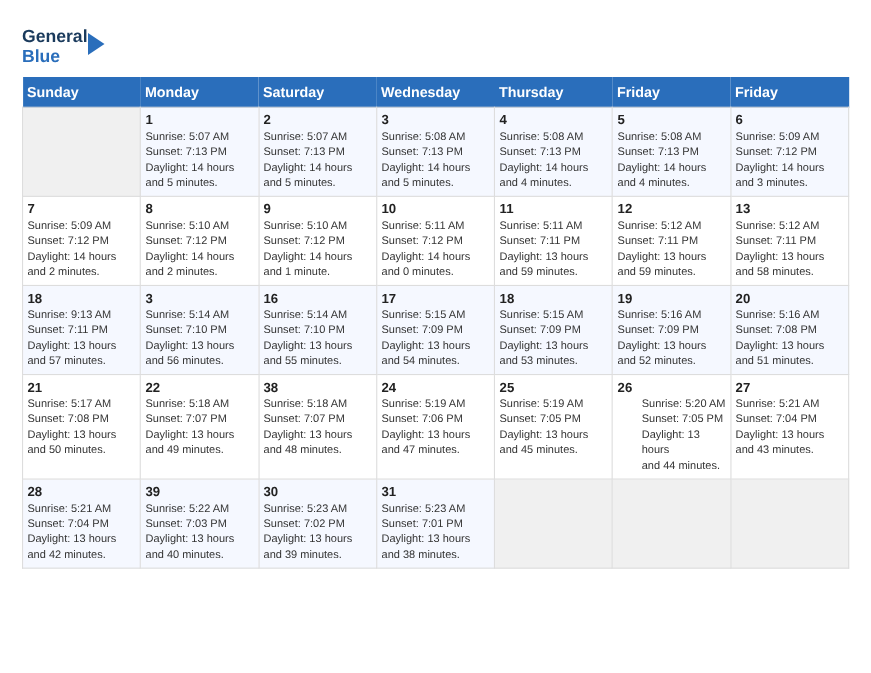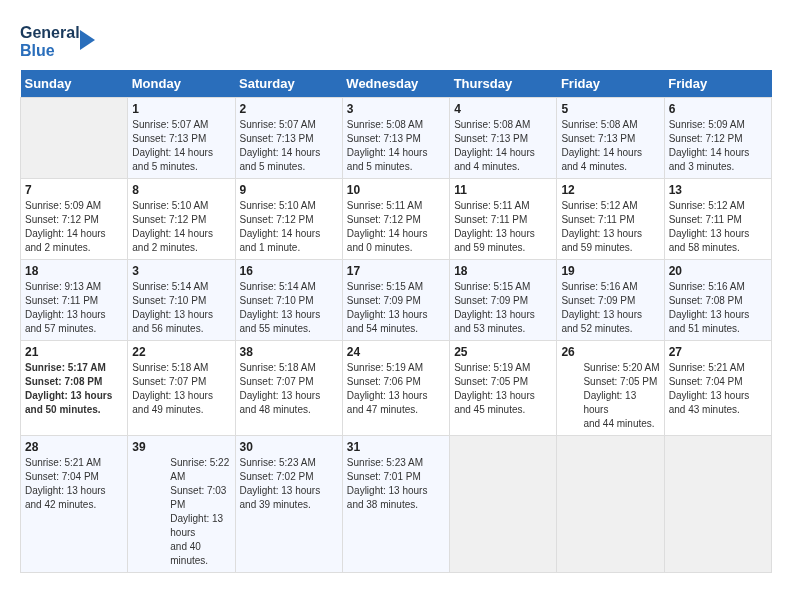--- a/index.html
+++ b/index.html
@@ -256,21 +256,21 @@
           <span class="day-number">20</span>
           <div class="day-info" style="white-space: pre-line;">Sunrise: 5:16 AM
 Sunset: 7:08 PM
 Daylight: 13 hours
 and 51 minutes.</div>
         </td>
       </tr>
       <tr>
         <td>
           <span class="day-number">21</span>
-          <div class="day-info" style="white-space: pre-line; font-weight: bold;">Sunrise: 5:17 AM
+          <div class="day-info" style="white-space: pre-line;">Sunrise: 5:17 AM
 Sunset: 7:08 PM
 Daylight: 13 hours
 and 50 minutes.</div>
         </td>
         <td>
           <span class="day-number">22</span>
           <div class="day-info" style="white-space: pre-line;">Sunrise: 5:18 AM
 Sunset: 7:07 PM
 Daylight: 13 hours
 and 49 minutes.</div>
@@ -314,21 +314,21 @@
       <tr>
         <td>
           <span class="day-number">28</span>
           <div class="day-info" style="white-space: pre-line;">Sunrise: 5:21 AM
 Sunset: 7:04 PM
 Daylight: 13 hours
 and 42 minutes.</div>
         </td>
         <td>
           <span class="day-number">39</span>
-          <div class="day-info" style="white-space: pre-line; margin-left: 38px;">Sunrise: 5:22 AM
+          <div class="day-info" style="white-space: pre-line;">Sunrise: 5:22 AM
 Sunset: 7:03 PM
 Daylight: 13 hours
 and 40 minutes.</div>
         </td>
         <td>
           <span class="day-number">30</span>
           <div class="day-info" style="white-space: pre-line;">Sunrise: 5:23 AM
 Sunset: 7:02 PM
 Daylight: 13 hours
 and 39 minutes.</div>

